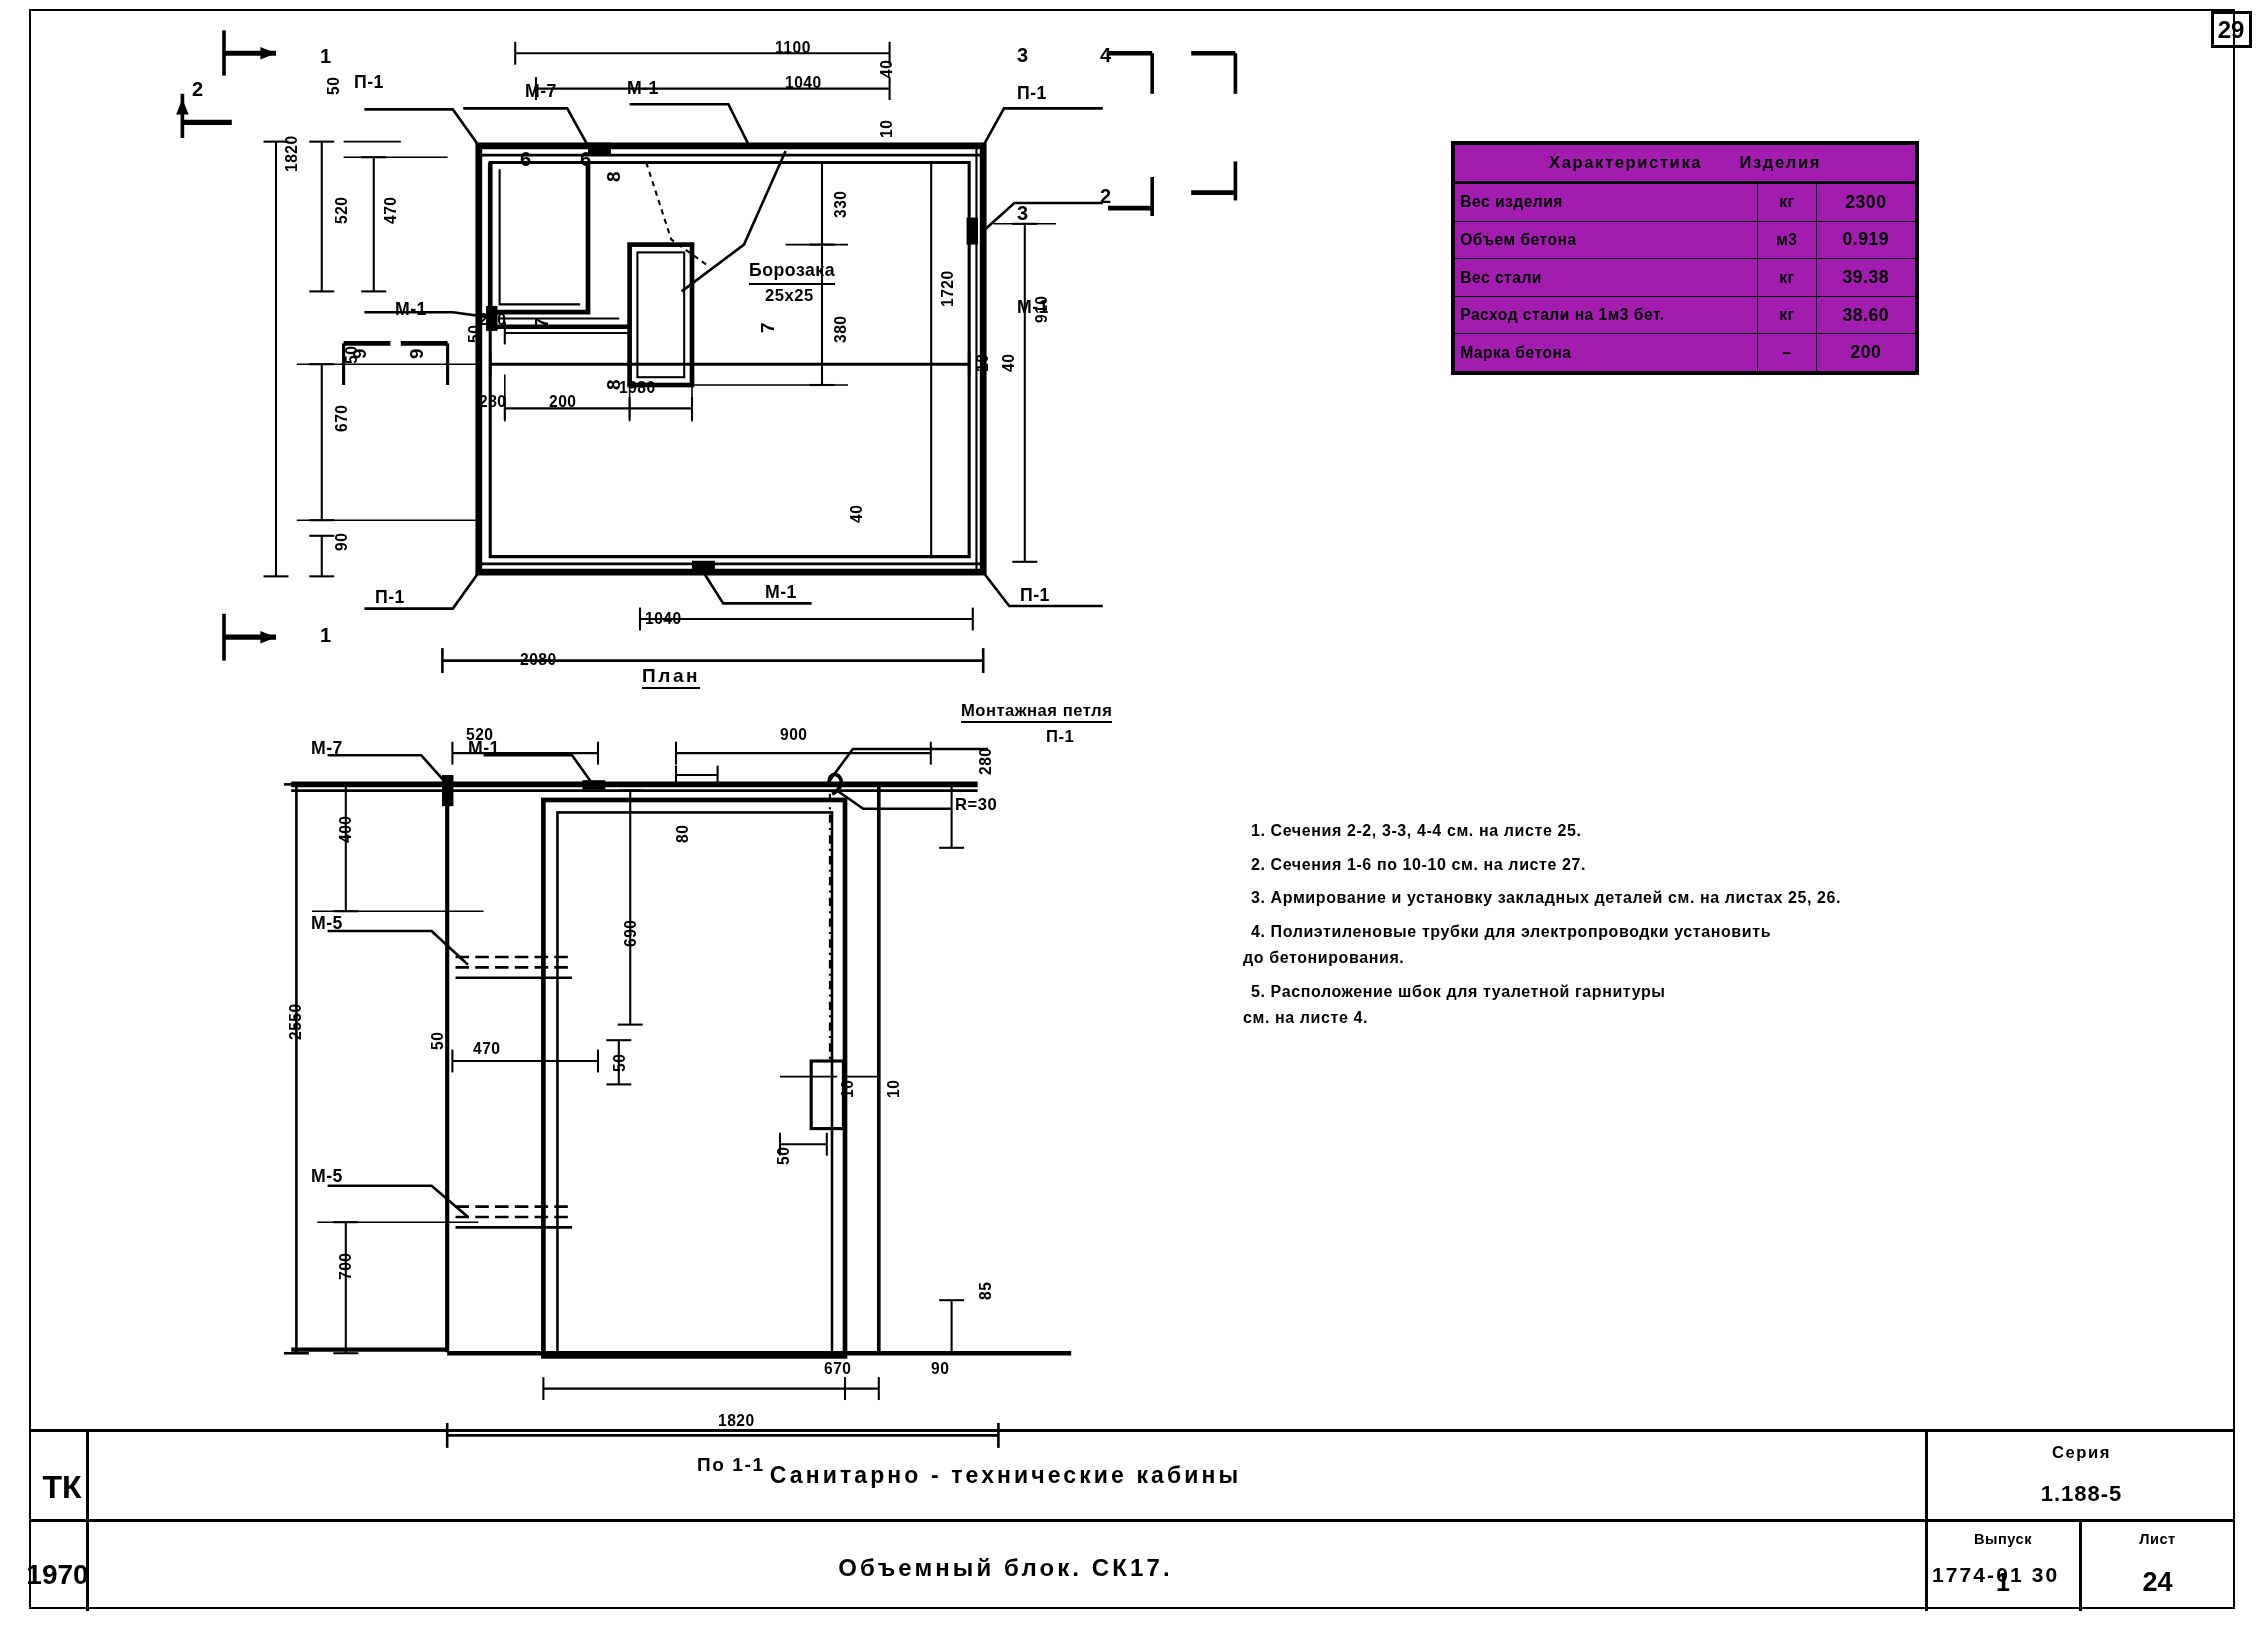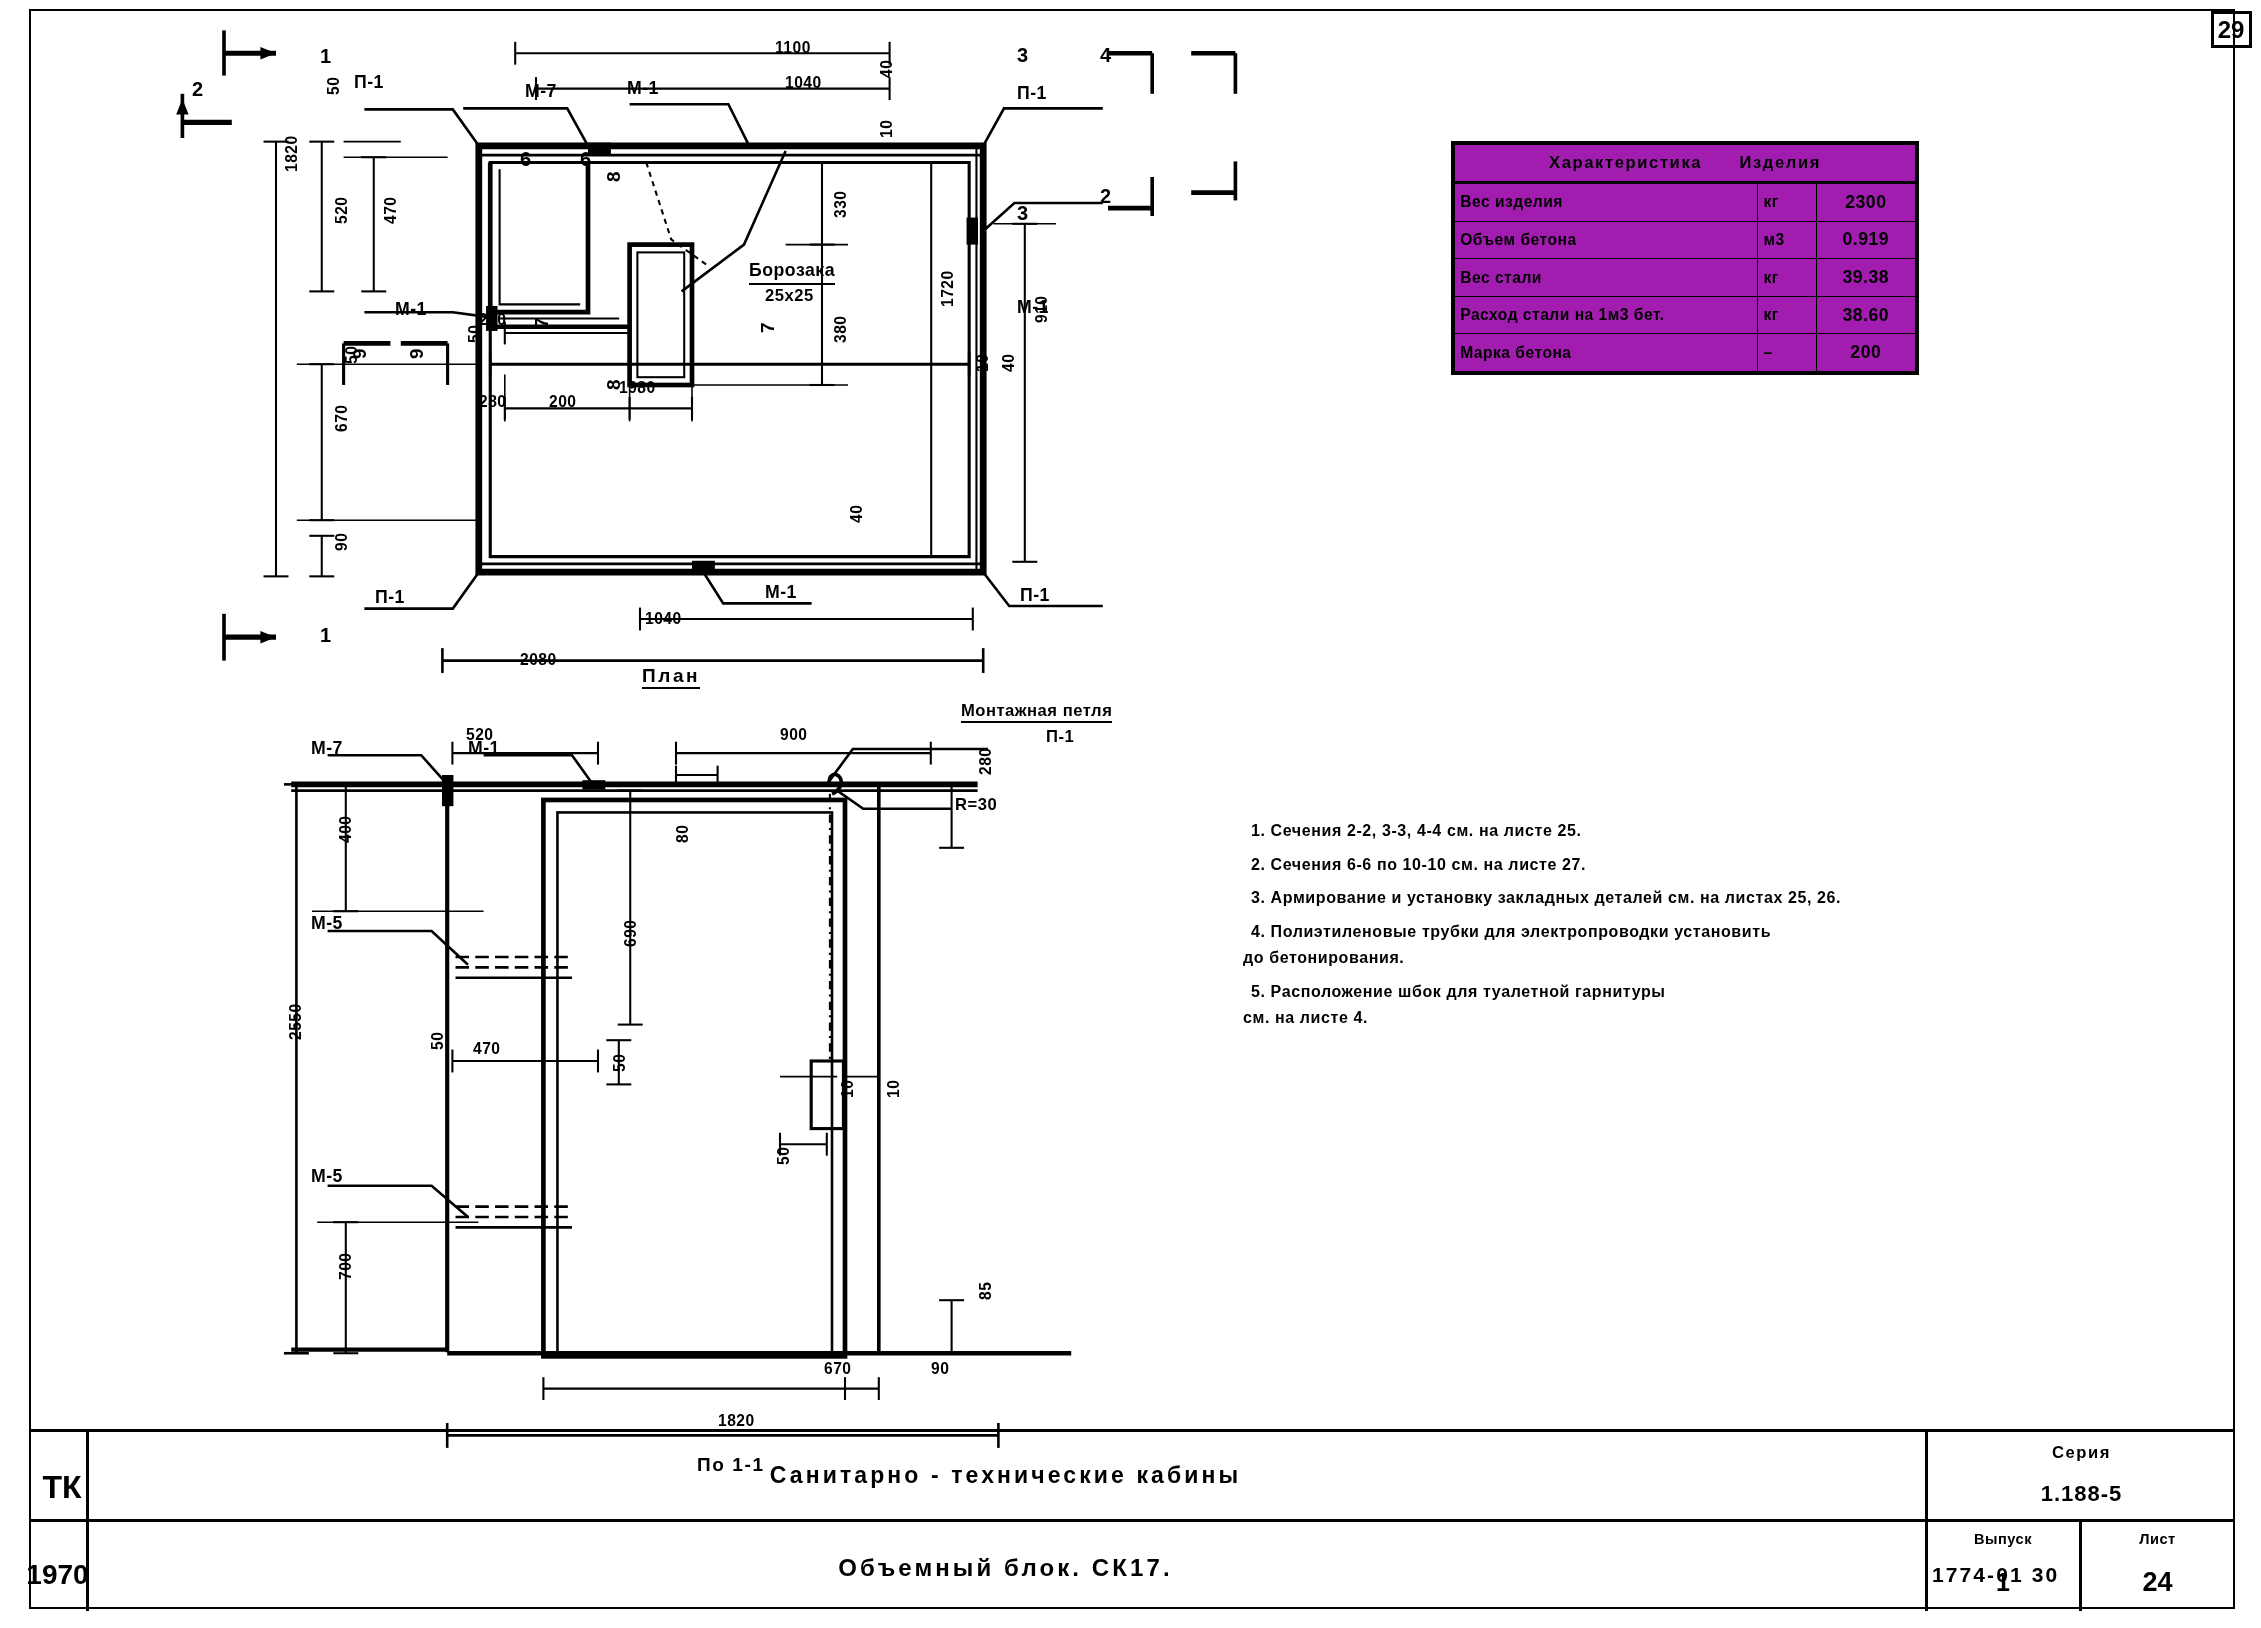--- a/index.html
+++ b/index.html
@@ -14,21 +14,21 @@
   
   #border{position:absolute;left:29px;top:9.4px;width:2206px;height:1600px;border:2.6px solid #000;box-sizing:border-box;}
   
   #pageno{position:absolute;right:9.4px;top:11.4px;width:41px;height:37px;border:3.1px solid #000;box-sizing:border-box;
           display:flex;align-items:center;justify-content:center;font-size:24px;font-weight:bold;}
   
   #spec{position:absolute;left:1451px;top:141px;width:468px;height:234px;border:3.6px solid #000;box-sizing:border-box;background:#a21caf;}
   #spec table{width:100%;height:100%;border-collapse:collapse;}
   #spec td{border:1.6px solid #000;font-size:15.6px;font-weight:bold;padding:1px 5.2px;white-space:nowrap;letter-spacing:0.5px;}
   #spec td.hdr{text-align:center;font-size:16.6px;letter-spacing:1.6px;border-bottom:3.1px solid #000;}
-  #spec td.unit{width:47px;}
+  #spec td.unit{text-align:center;width:47px;}
   #spec td.val{text-align:center;width:88px;font-size:17.7px;}
   
   #notes{position:absolute;left:1212px;top:822px;width:1014px;}
   #notes .ntitle{text-align:left;margin-left:224px;font-size:17.7px;font-weight:bold;letter-spacing:1.6px;margin-bottom:13.5px;}
   #notes .nline{font-size:16px;font-weight:bold;letter-spacing:0.6px;margin-bottom:15.6px;white-space:nowrap;margin-left:39px;}
   #notes .nsub{margin-left:31px;margin-top:-7.3px;}
   
   #tblock{position:absolute;left:29px;top:1429px;width:2206px;height:179px;border-top:3.1px solid #000;box-sizing:border-box;}
   .tb{position:absolute;box-sizing:border-box;}
   .tbtxt{display:flex;align-items:center;justify-content:center;font-weight:bold;}
@@ -409,21 +409,21 @@
         <td>Марка бетона</td>
         <td class="unit">–</td>
         <td class="val">200</td>
       </tr>
     </tbody>
       </table>
   </div>
 
   <div id="notes">
     <div class="nline">1. Сечения 2-2, 3-3, 4-4 см. на листе 25.</div>
-    <div class="nline">2. Сечения 6-6 по 10-10 см. на листе 27.</div>
+    <div class="nline">2. Сечения 1-6 по 10-10 см. на листе 27.</div>
     <div class="nline">3. Армирование и установку закладных деталей см. на листах 25, 26.</div>
     <div class="nline">4. Полиэтиленовые трубки для электропроводки установить</div>
     <div class="nline nsub">до бетонирования.</div>
     <div class="nline">5. Расположение  шбок для туалетной гарнитуры</div>
     <div class="nline nsub">см. на листе 4.</div>
   </div>
 
   <div id="tblock">
 
     <div class="ln" style="left:57px;top:0;width:2.6px;height:179px;"></div>

